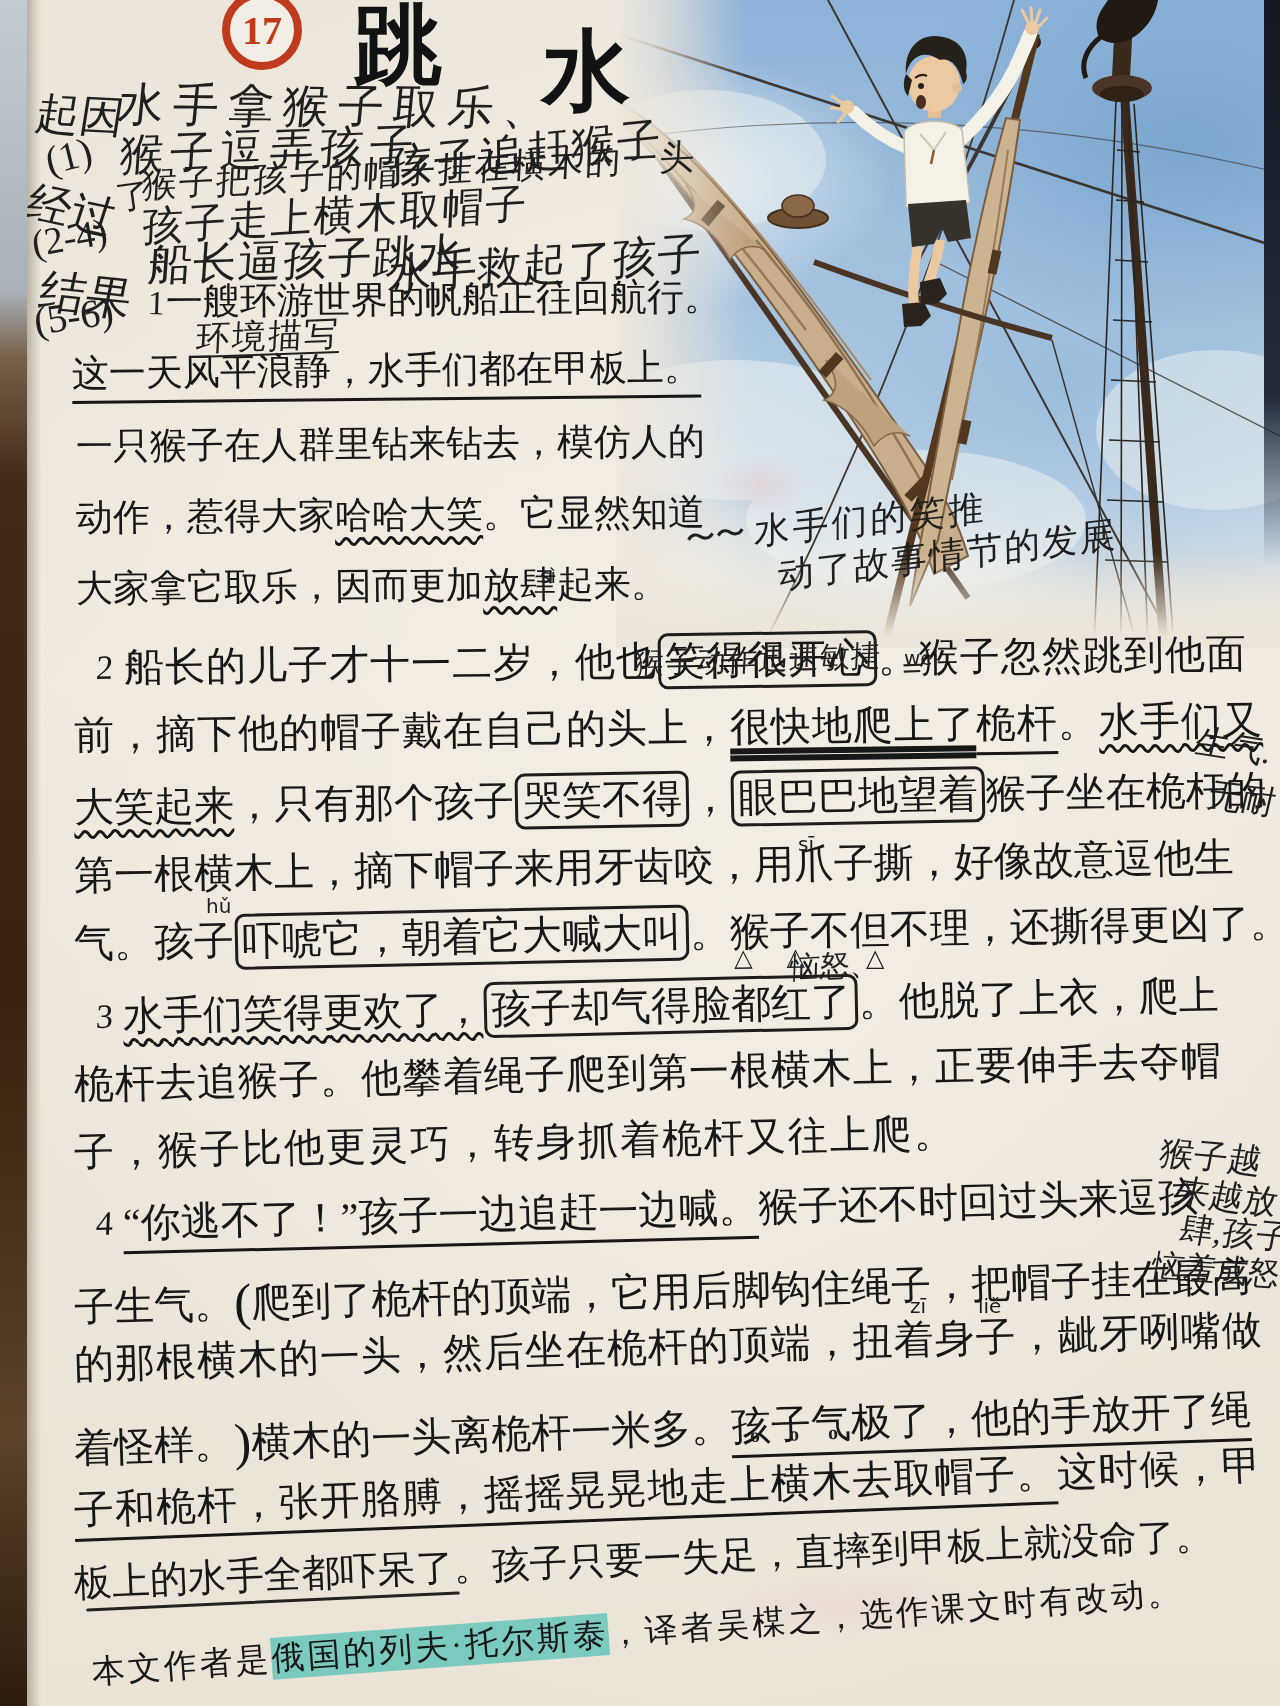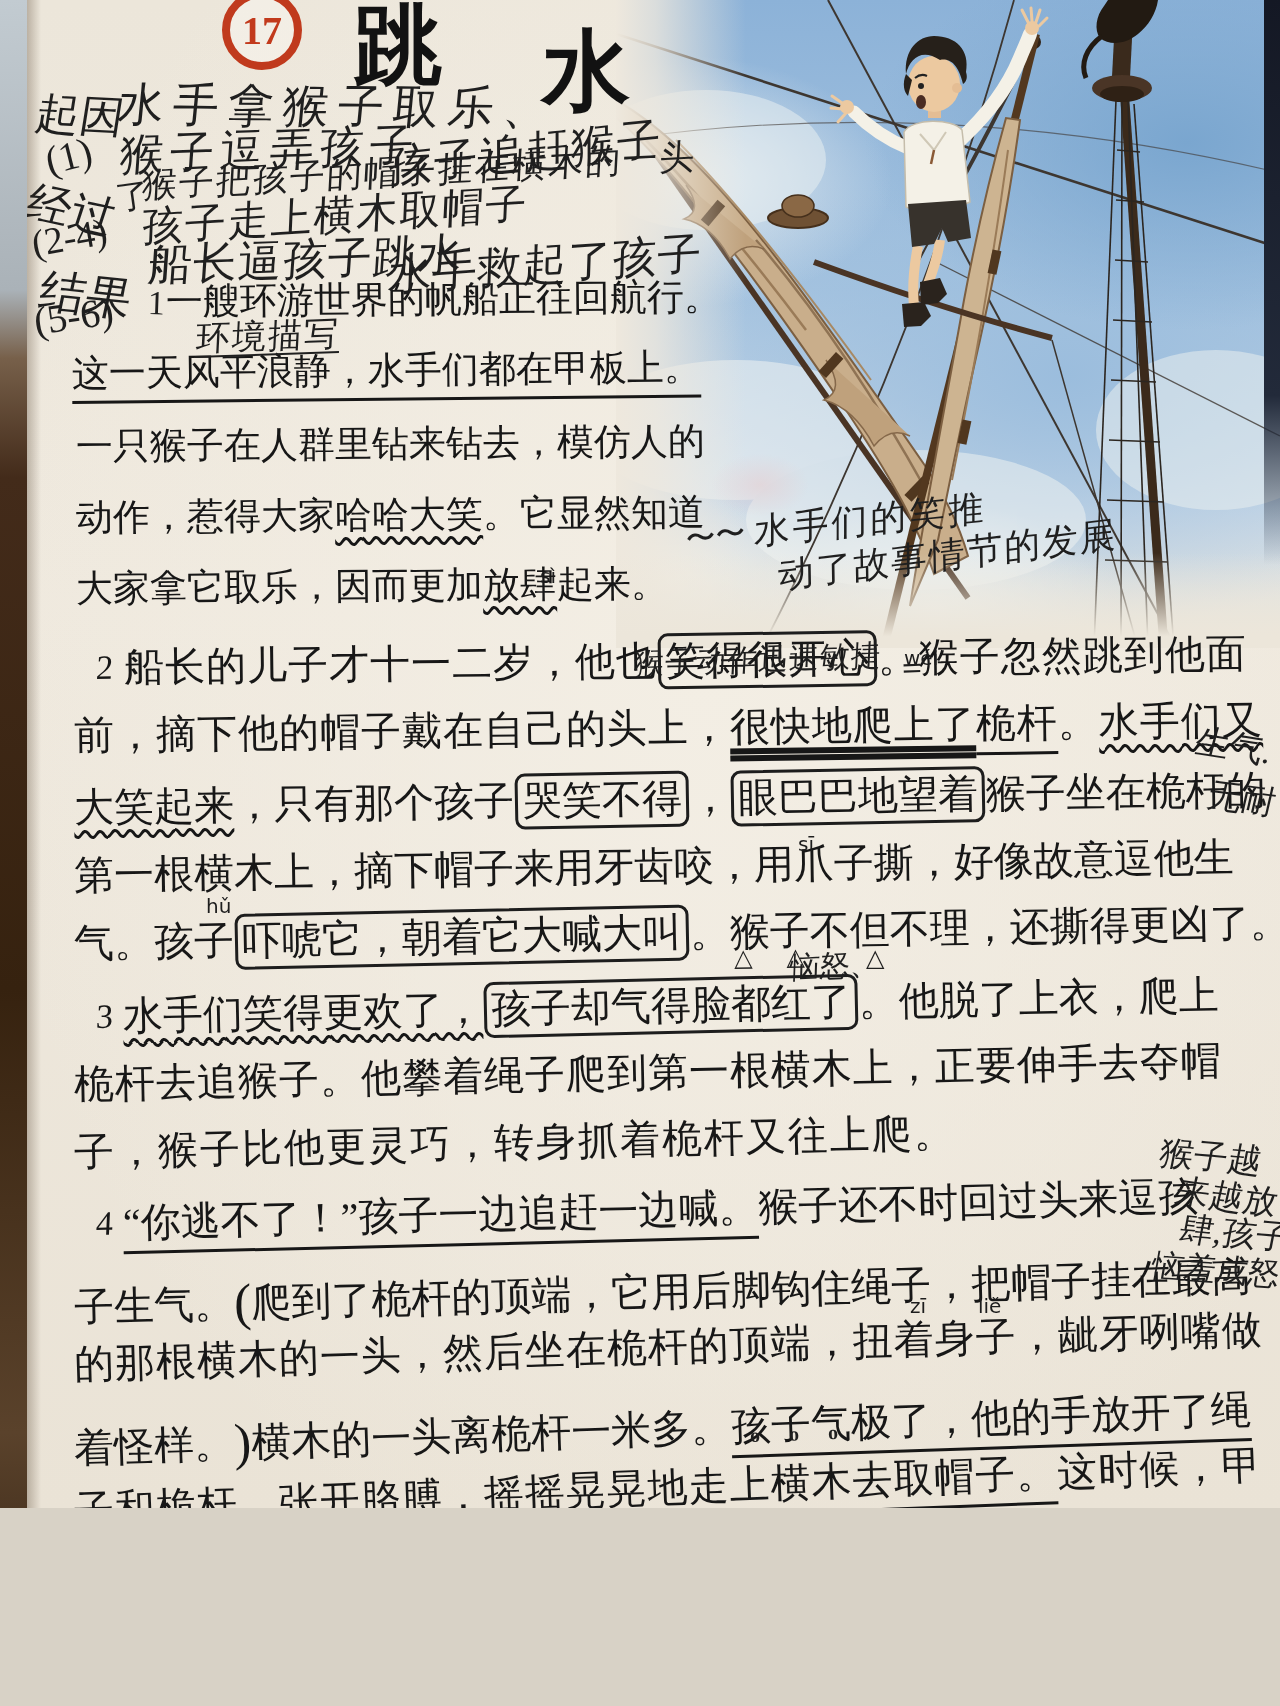--- a/index.html
+++ b/index.html
@@ -1,16 +1,16 @@
 <!DOCTYPE html>
 <html><head>
 <meta charset="utf-8">
 <style>
   html,body{margin:0;padding:0;background:#d8d2c6;}
-  .page{position:relative;width:1280px;height:1508px;overflow:hidden;
+  .page{position:relative;width:1280px;height:1706px;overflow:hidden;
         background:
           radial-gradient(ellipse 900px 1200px at 55% 45%, #f3eee4 0%, rgba(243,238,228,0) 80%),
           linear-gradient(180deg,#ece6da 0%, #efe9de 40%, #eae3d6 100%);
         font-family:"Liberation Serif","DejaVu Serif",serif;color:#171717;}
   
   .edge-left{position:absolute;left:0;top:0;width:27px;height:1706px;z-index:5;
         background:linear-gradient(180deg,#c2cbd1 0%,#aab2b8 17%,#77604a 21%,#432b1a 28%,#36220f 58%,#5a422b 84%,#2c1c0e 100%);}
   .edge-left-shadow{position:absolute;left:27px;top:0;width:14px;height:1706px;z-index:4;
         background:linear-gradient(90deg,rgba(60,40,20,.28),rgba(60,40,20,0));}
   .edge-right{position:absolute;right:0;top:0;width:16px;height:565px;z-index:5;

